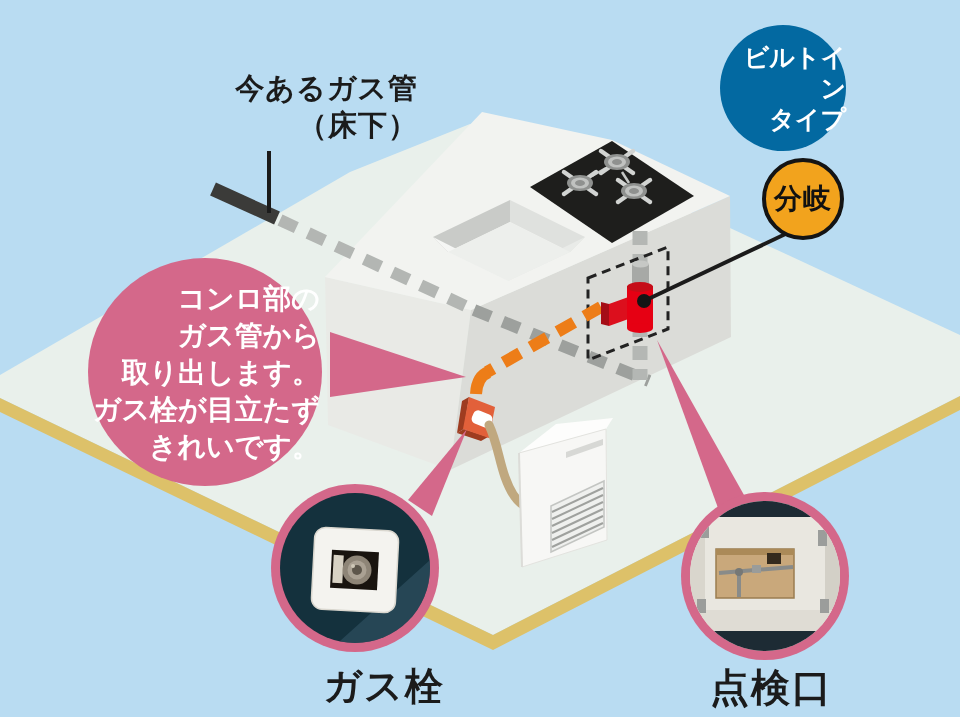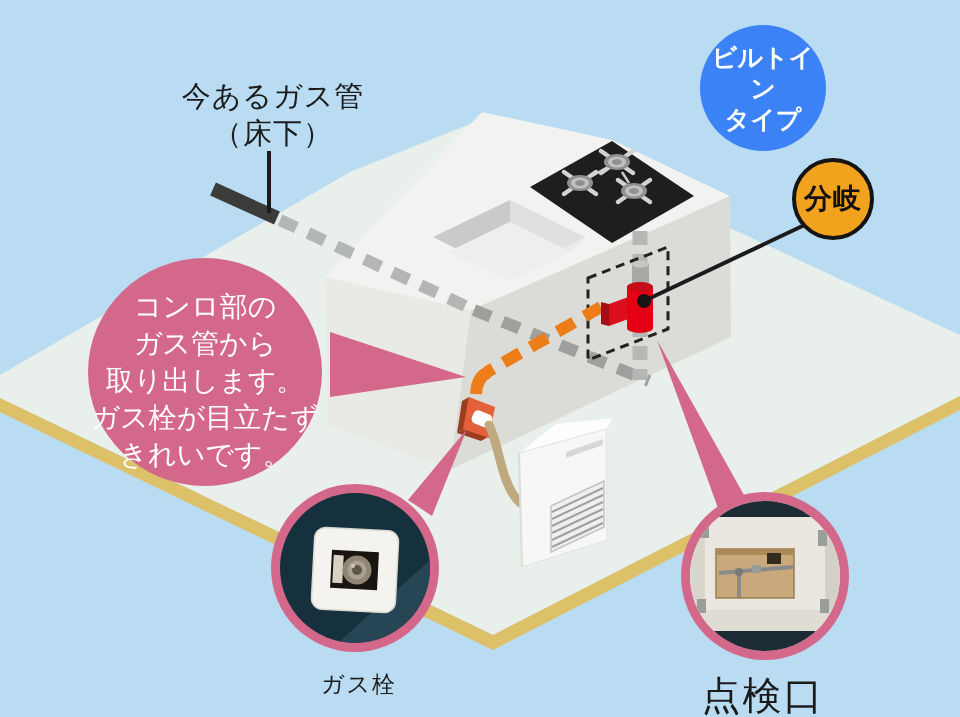--- a/index.html
+++ b/index.html
@@ -3,32 +3,32 @@
 <meta charset="utf-8">
 <style>
   html,body{margin:0;padding:0;}
   .stage{
     position:relative;width:960px;height:717px;overflow:hidden;
     background:#b9dcf2;
     font-family:"Liberation Sans", sans-serif;
   }
   .stage svg{position:absolute;left:0;top:0;}
   .txt{
-    position:absolute;font-weight:400;text-align:center;
-    white-space:pre-line;color:#1b1b1b;margin-top:8px;
+    position:absolute;font-weight:700;text-align:right;
+    white-space:pre-line;color:#1b1b1b;
   }
   .label-existing{left:128px;top:70px;width:290px;font-size:29px;line-height:37px;letter-spacing:1px;}
   .badge{
     position:absolute;border-radius:50%;display:flex;align-items:center;justify-content:center;
     font-weight:700;text-align:center;white-space:pre-line;box-sizing:border-box;
   }
-  .badge-builtin{left:700px;top:25px;width:126px;height:126px;background:#3b82f6;color:#ffffff;font-size:25px;line-height:31px;}
-  .badge-branch{left:792px;top:158px;width:82px;height:82px;background:#f2a31d;border:4px solid #141414;color:#111;font-size:28px;letter-spacing:1px;}
+  .badge-builtin{left:720px;top:25px;width:126px;height:126px;background:#0369a1;color:#ffffff;font-size:25px;line-height:31px;text-align:right;}
+  .badge-branch{left:762px;top:158px;width:82px;height:82px;background:#f2a31d;border:4px solid #141414;color:#111;font-size:28px;letter-spacing:1px;}
   .bubble-text{left:90px;top:280px;width:230px;font-size:28px;line-height:37px;color:#ffffff;}
-  .label-gastap{left:289px;top:661px;width:140px;font-size:23px;letter-spacing:2px;}
+  .label-gastap{left:305px;top:661px;width:140px;font-size:38px;letter-spacing:2px;}
   .label-inspection{left:693px;top:661px;width:140px;font-size:39px;letter-spacing:2px;}
 </style>
 </head>
 <body>
 
 <div class="stage">
 
 <svg width="960" height="717" viewBox="0 0 960 717">
   <defs>
     <clipPath id="clipPhoto1">

